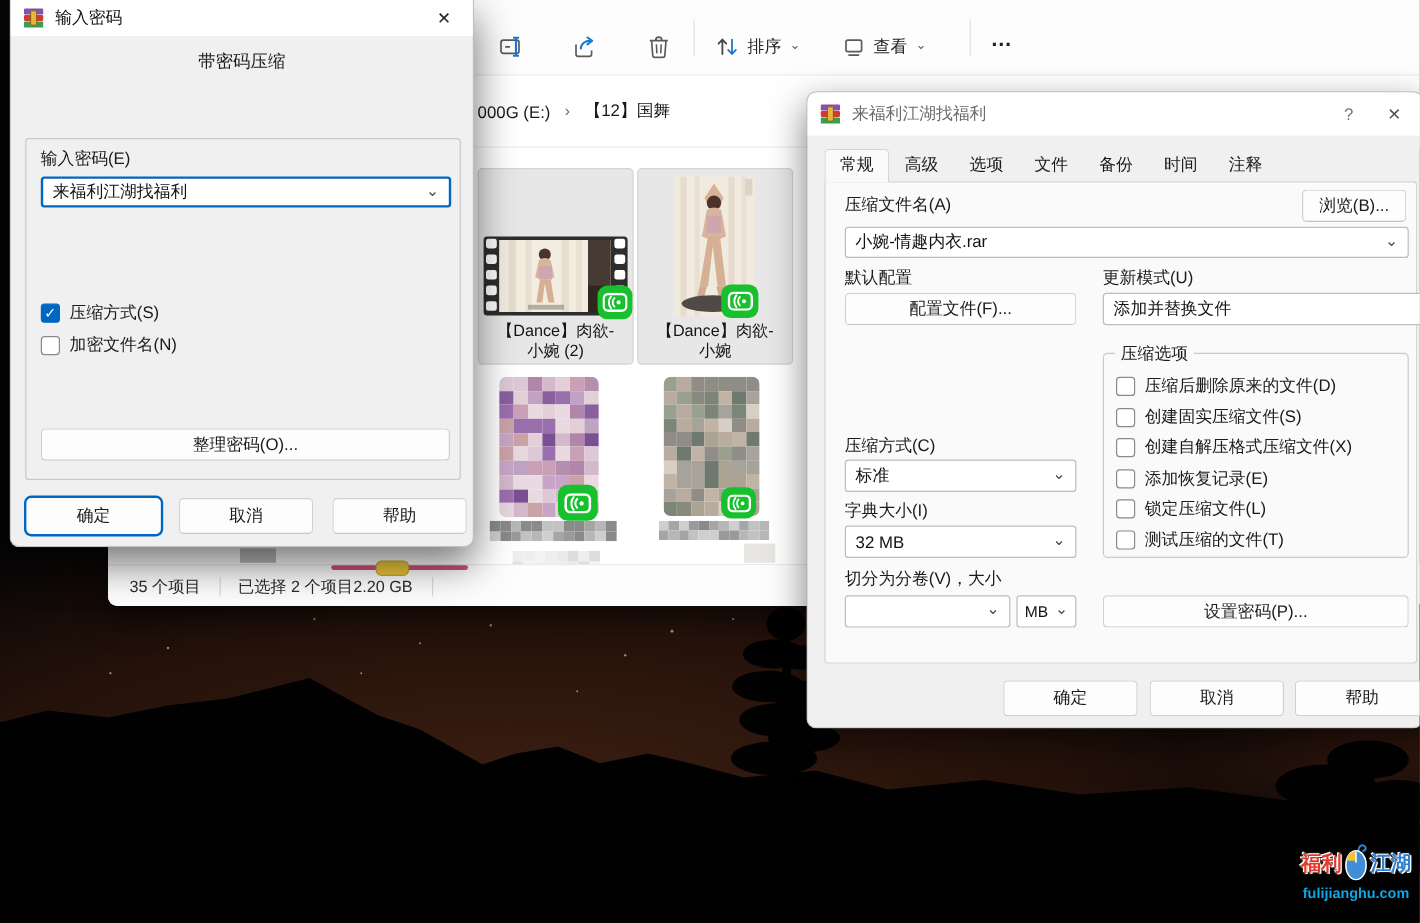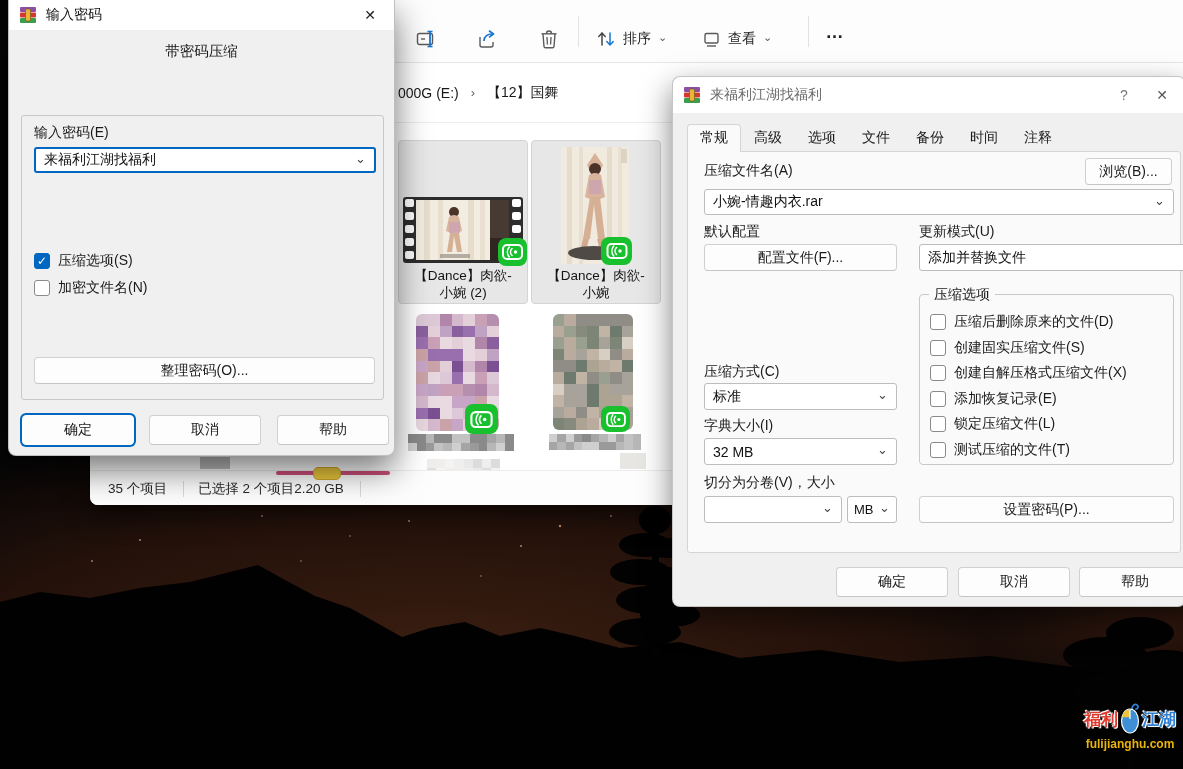--- a/index.html
+++ b/index.html
@@ -602,21 +602,21 @@
     <div class="abs" style="left:25px;top:124px;font-size:14px;">输入密码(E)</div>
     <div class="abs combo focused" style="left:25px;top:147px;width:342px;height:26px;">
       <span>来福利江湖找福利</span>
       <span class="chev">⌄</span>
     </div>
 
     <label class="abs chk-row" style="left:25px;top:252px;">
       <span class="checkbox on">
           <span class="mark">✓</span>
         </span>
-      <span>压缩选项(S)</span>
+      <span>压缩方式(S)</span>
     </label>
     <label class="abs chk-row" style="left:25px;top:279px;">
       <span class="checkbox"></span>
       <span>加密文件名(N)</span>
     </label>
 
     <div class="abs win-btn" style="left:25px;top:357px;width:341px;height:27px;">整理密码(O)...</div>
 
     <div class="abs win-btn focus-default" style="left:13px;top:415px;width:112px;height:30px;">确定</div>
     <div class="abs win-btn" style="left:140px;top:415px;width:112px;height:30px;">取消</div>
@@ -627,16 +627,16 @@
     <div style="display:flex;align-items:center;justify-content:center;gap:1px;">
       <span style="font-size:17px;font-weight:bold;color:#e23b2e;text-shadow:0 0 2px #fff,1px 1px 0 #fff,-1px -1px 0 #fff;">福利</span>
       <svg width="22" height="34" viewBox="0 0 22 34">
         <path d="M13 7 C13 3 16 1.5 18 3 C20 4.5 19 7 17 7" fill="none" stroke="#2f80d2" stroke-width="1.8" stroke-linecap="round"></path>
         <ellipse cx="11" cy="19" rx="8.5" ry="12" fill="#3f8fd6" stroke="#fff" stroke-width="1.2"></ellipse>
         <path d="M3.2 14 a8.5 8 0 0 1 7.8 -6.8 l0 8 l-7.8 0 Z" fill="#efc23c"></path>
         <line x1="11" y1="8" x2="11" y2="17" stroke="#fff" stroke-width="1.2"></line>
       </svg>
       <span style="font-size:17px;font-weight:bold;color:#2f80d2;text-shadow:0 0 2px #fff,1px 1px 0 #fff,-1px -1px 0 #fff;">江湖</span>
     </div>
-    <div style="font-size:12px;font-weight:bold;color:#eab308;margin-top:1px;text-shadow:0 1px 1px rgba(0,0,0,.6);">fulijianghu.com</div>
+    <div style="font-size:12px;font-weight:bold;color:#0ea5e9;margin-top:1px;text-shadow:0 1px 1px rgba(0,0,0,.6);">fulijianghu.com</div>
   </div>
 
 </div>
 
 </body></html>

